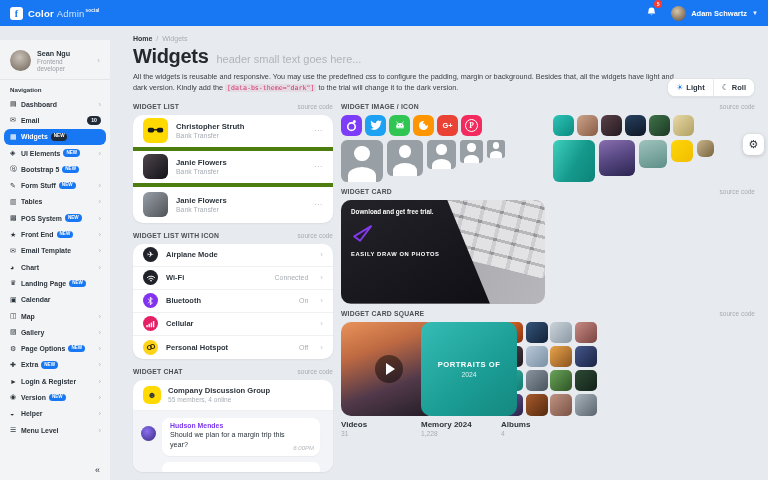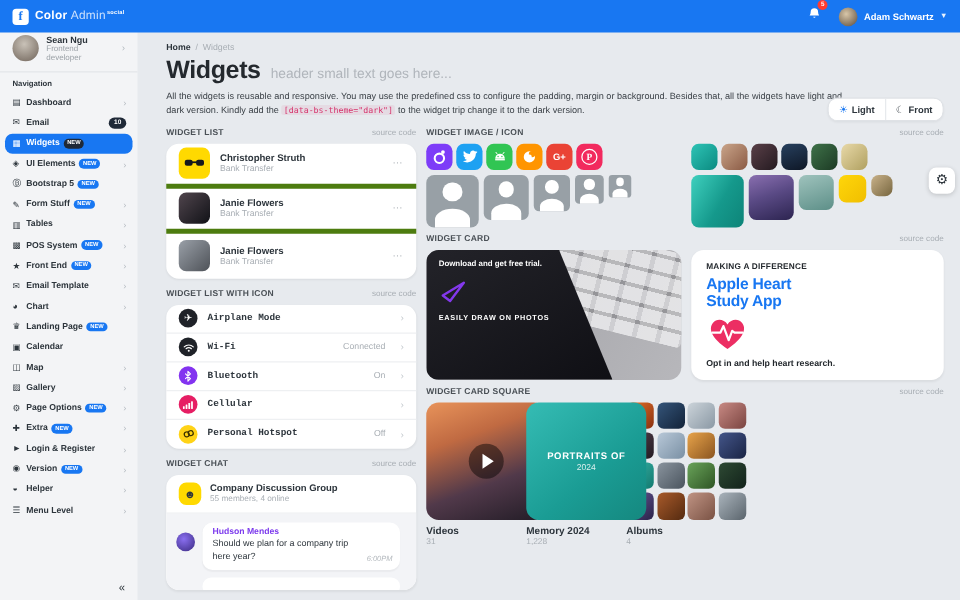--- a/index.html
+++ b/index.html
@@ -20,21 +20,21 @@
   .nav-search input::placeholder { color:rgba(255,255,255,.85); }
   .nav-search .mag { position:absolute; right:6px; top:3px; }
   .bell-wrap { position:relative; margin-right:14px; cursor:pointer; }
   .bell-badge { position:absolute; top:-4px; right:-5px; background:#ff3b30; color:#fff; font-size:5px; font-weight:700; min-width:8px; height:8px; border-radius:5px; display:flex; align-items:center; justify-content:center; padding:0 1px; }
   .nav-user { display:flex; align-items:center; gap:5px; cursor:pointer; }
   .nav-avatar { width:15px; height:15px; border-radius:50%; background:radial-gradient(circle at 40% 35%, #d8c6a8, #5a4a3a); }
   .nav-username { color:#fff; font-size:7.5px; font-weight:600; }
   .nav-caret { color:rgba(255,255,255,.9); font-size:6px; }
 
   
-  .sidebar { position:absolute; top:18px; left:0; bottom:0; width:110px; background:#f3f4f6; z-index:40; }
+  .sidebar { position:absolute; top:40px; left:0; bottom:0; width:110px; background:#f3f4f6; z-index:40; }
   .profile { display:flex; align-items:center; gap:6px; padding:9px 10px 7px; border-bottom:1px solid #e3e5e9; cursor:pointer; }
   .profile-avatar { width:21px; height:21px; border-radius:50%; background:radial-gradient(circle at 45% 35%, #c9c2b8, #6e6258); flex:none; }
   .profile-name { font-size:7.2px; font-weight:700; line-height:1.25; }
   .profile-role { font-size:6.4px; color:#9aa0a6; }
   .profile-chevron { margin-left:auto; color:#b4bac0; font-size:8px; }
   .nav-label { font-size:6.2px; font-weight:700; color:#2d353c; padding:6px 10px 3px; }
   .side-item { display:flex; align-items:center; height:16.3px; margin:0 4px; padding:0 5px 0 6px; border-radius:6px; text-decoration:none; color:#2d353c; cursor:pointer; }
   .side-item[data-state="active"] { background:#1877f2; color:#fff; }
   .si-icon { width:11px; font-size:7px; flex:none; text-align:left; }
   .si-label { font-size:6.9px; font-weight:600; white-space:nowrap; }
@@ -83,21 +83,21 @@
   .wl-dots { margin-left:auto; color:#b8bdc2; font-size:8px; letter-spacing:1px; cursor:pointer; }
 
   
   .li-row { display:flex; align-items:center; gap:8px; padding:0 10px; height:23px; border-bottom:1px solid #eef0f2; cursor:pointer; }
   .li-row:last-child { border-bottom:none; }
   .li-ic { width:15px; height:15px; border-radius:50%; flex:none; display:flex; align-items:center; justify-content:center; }
   .ic-black { background:#1f2228; }
   .ic-purple { background:#8333f0; }
   .ic-pink { background:#e61e64; }
   .ic-yellow { background:#ffd317; }
-  .li-label { font-size:7.5px; font-weight:700;font-family:Liberation Mono, monospace; }
+  .li-label { font-size:7.5px; font-weight:700; }
   .li-value { margin-left:auto; font-size:7px; color:#a8aeb4; }
   .li-chev { color:#c3c8cd; font-size:8px; margin-left:4px; }
   .li-row .li-chev:only-of-type { margin-left:auto; }
   .plane-glyph { color:#fff; font-size:8px; line-height:1; }
 
   
   .chat-card { overflow:hidden; height:92px; }
   .chat-head { display:flex; align-items:center; gap:7px; padding:6px 10px; border-bottom:1px solid #eef0f2; }
   .chat-group-avatar { width:18px; height:18px; border-radius:6px; background:#ffd900; display:flex; align-items:center; justify-content:center; font-size:9px; color:#2d353c; flex:none; }
   .chat-group-name { font-size:7.6px; font-weight:700; }
@@ -357,30 +357,30 @@
 <main class="main">
   <div class="breadcrumb">
     <span class="bc-home">Home</span>
     &nbsp;<span>/</span>&nbsp;
     <span>Widgets</span>
   </div>
   <div class="title-row">
     <span class="page-title">Widgets</span>
     <span class="page-subtitle">header small text goes here...</span>
   </div>
-  <p class="page-desc"><span>All the widgets is reusable and responsive. You may use the predefined css to configure the padding, margin or background. Besides that, all the widgets have light and dark version. Kindly add the </span><span class="code">[data-bs-theme="dark"]</span><span> to the widget trip change it to the dark version.</span></p>
+  <p class="page-desc"><span>All the widgets is reusable and responsive. You may use the predefined css to configure the padding, margin or background. Besides that, all the widgets have light and dark version. Kindly add the </span><span class="code">[data-bs-theme="dark"]</span><span> to the trial will change it to the dark version.</span></p>
 
   <div class="theme-toggle">
     <button class="theme-btn">
         <span class="sun">☀</span>
         <span>Light</span>
       </button>
     <button class="theme-btn">
         <span class="moon">☾</span>
-        <span>Front</span>
+        <span>Roll</span>
       </button>
   </div>
 
   <div class="content-grid">
 
     <div class="col-left">
       <div class="sec-head">
         <span class="sec-title">WIDGET LIST</span>
         <span class="src-link">source code</span>
       </div>
@@ -488,21 +488,21 @@
           <span>
             <div class="chat-group-name">Company Discussion Group</div>
             <div class="chat-group-meta">55 members, 4 online</div>
           </span>
         </div>
         <div class="chat-body">
           <div class="chat-msg">
             <span class="chat-avatar"></span>
             <div class="chat-bubble">
               <div class="chat-sender">Hudson Mendes</div>
-              <div class="chat-text">Should we plan for a company trip here year?</div>
+              <div class="chat-text">Should we plan for a margin trip this year?</div>
               <span class="chat-time">6:00PM</span>
             </div>
           </div>
           <div class="chat-bubble-stub"></div>
         </div>
       </div>
     </div>
 
     <div class="col-right">
       <div class="sec-head">
@@ -583,31 +583,20 @@
           <div class="promo-content">
             <div class="promo-tag">Download and get free trial.</div>
             <div class="promo-logo">
               <svg width="24" height="22" viewBox="0 0 32 30">
                   <polygon points="4,21 27,7 12,27" fill="none" stroke="#8338ec" stroke-width="2.6" stroke-linejoin="round"></polygon>
                 </svg>
             </div>
             <div class="promo-sub">EASILY DRAW ON PHOTOS</div>
           </div>
         </div>
-        <div class="card heart-card">
-          <div class="hc-eyebrow">MAKING A DIFFERENCE</div>
-          <div class="hc-title"><span>Apple Heart</span><br><span>Study App</span></div>
-          <div class="hc-heart">
-            <svg width="34" height="30" viewBox="0 0 36 32">
-                <path d="M18 29 C 4.5 20 1.5 12 5.5 6.8 C 9 2.6 15 3.6 18 8 C 21 3.6 27 2.6 30.5 6.8 C 34.5 12 31.5 20 18 29 Z" fill="#ec2e63"></path>
-                <polyline points="5,15 12,15 14.5,9.5 19,21.5 22,13.5 24,15 31,15" fill="none" stroke="#fff" stroke-width="1.9" stroke-linejoin="round" stroke-linecap="round"></polyline>
-              </svg>
-          </div>
-          <div class="hc-note">Opt in and help heart research.</div>
-        </div>
       </div>
 
       <div class="sec-head mt6">
         <span class="sec-title">WIDGET CARD SQUARE</span>
         <span class="src-link">source code</span>
       </div>
       <div class="sq-flex">
         <div class="sq-card">
           <div class="sq-photo g-video">
             <span class="play-btn"></span>

